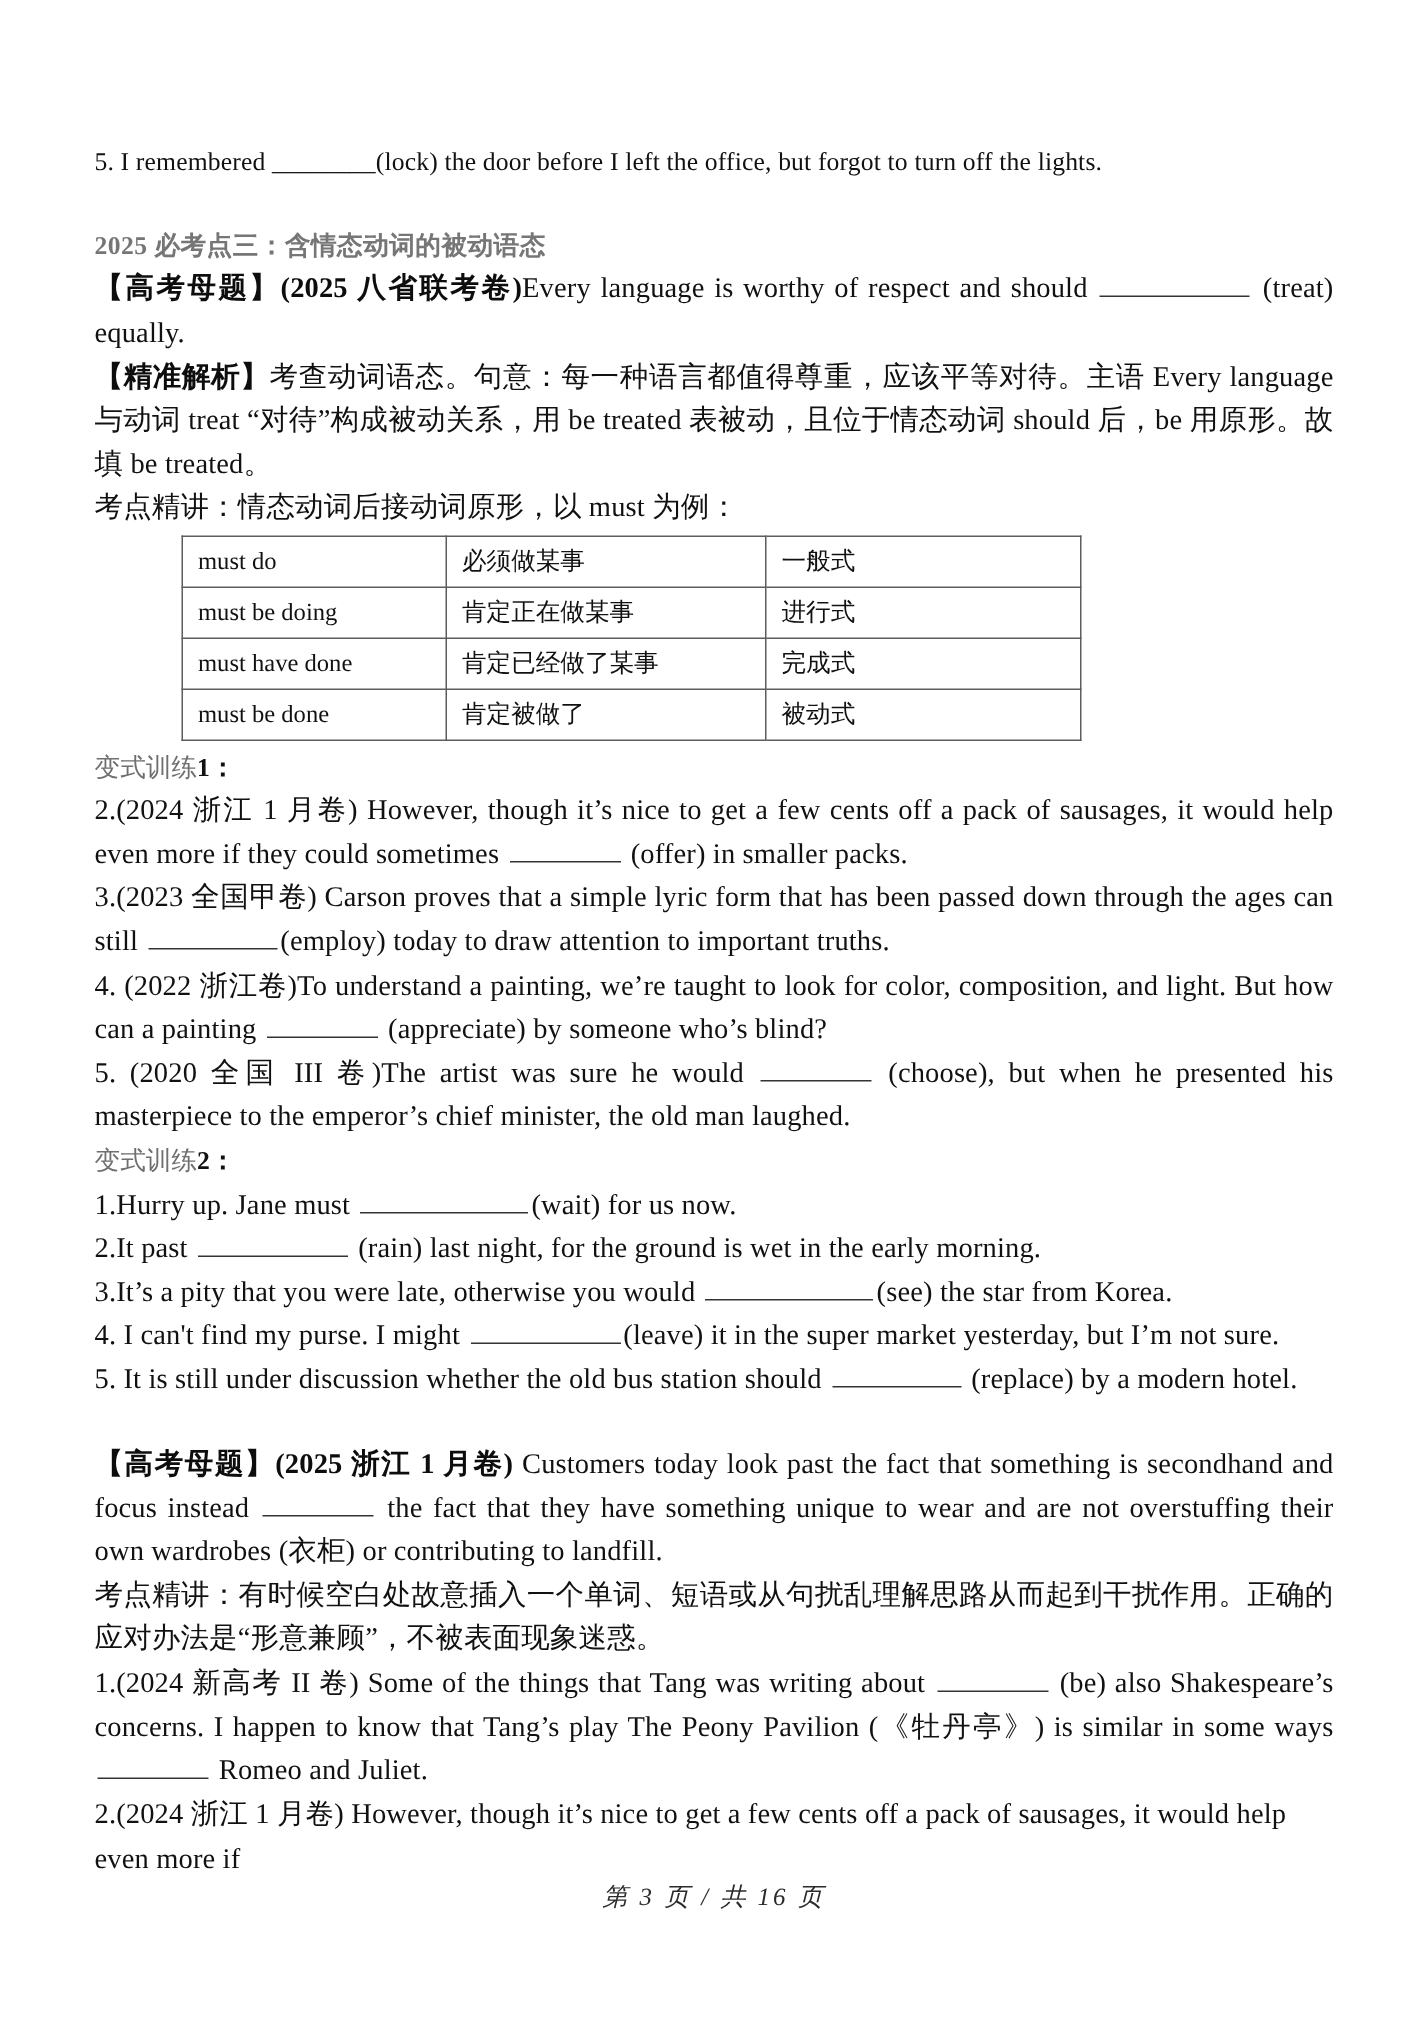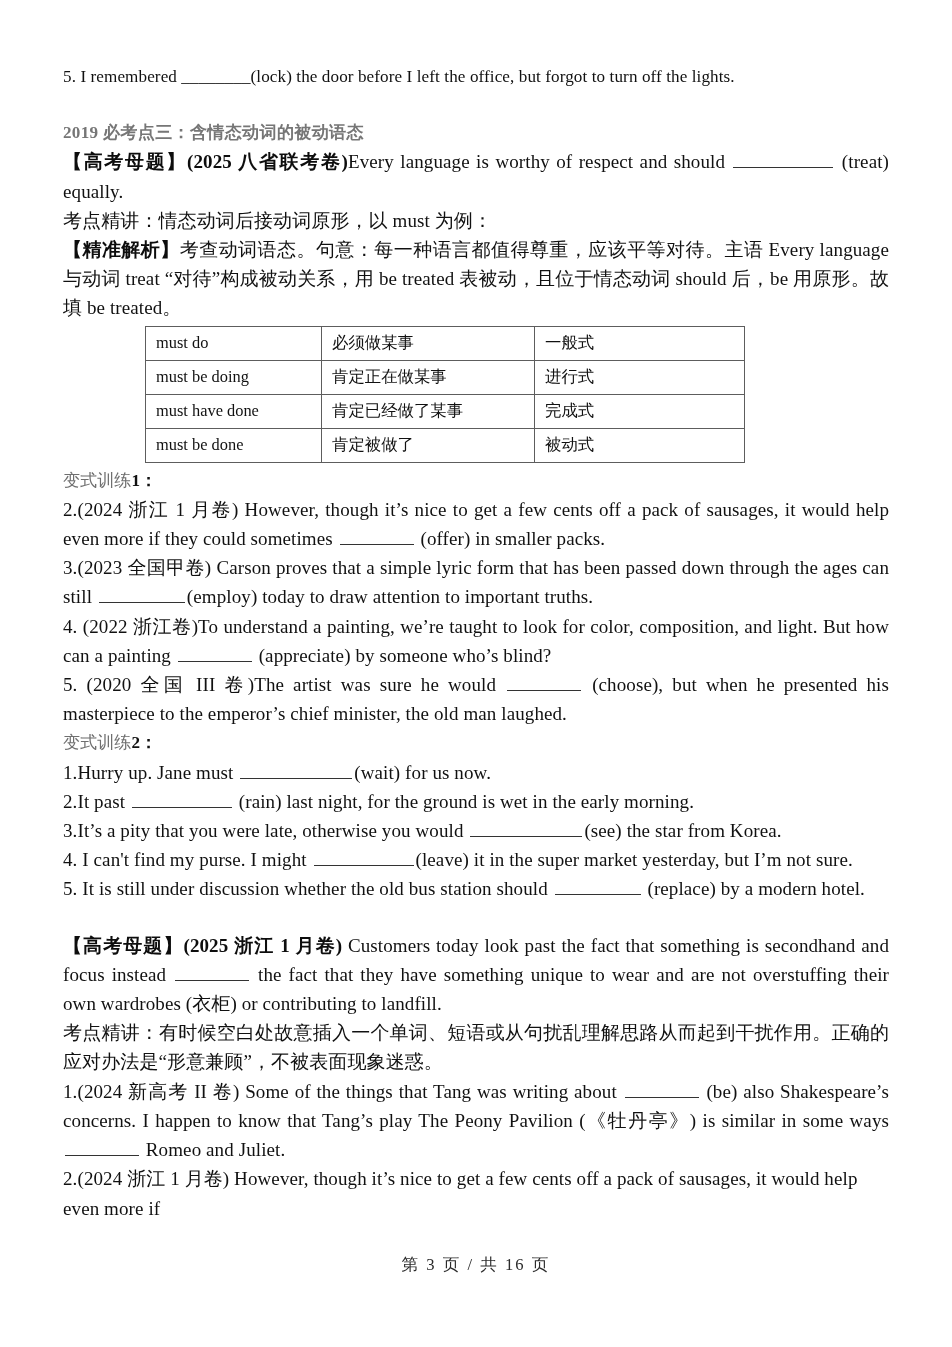--- a/index.html
+++ b/index.html
@@ -14,21 +14,21 @@
     font-family: "Liberation Serif", "DejaVu Serif", serif;
     color: #1a1a1a;
     -webkit-font-smoothing: antialiased;
   }
   .page {
     position: absolute;
     left: 0; top: 0;
     width: 952px;
     height: 1347px;
     box-sizing: border-box;
-    padding: 62px 63px 0 63px;
+    padding: 93px 63px 0 63px;
   }
   .line {
     font-size: 17.1px;
     line-height: 29.2px;
     text-align: justify;
     text-justify: inter-word;
     margin: 0;
     color: #111111;
     letter-spacing: 0.1px;
   }
@@ -70,21 +70,21 @@
   .drill-label {
     font-size: 17.1px;
     line-height: 29.2px;
     color: #6f6f6f;
     margin: 0;
   }
   .drill-label b { color: #111; }
 
   table.kp {
     border-collapse: collapse;
-    margin: 3px 0 3px 82px;
+    margin: 3px 0 3px 58px;
     width: 542px;
     table-layout: fixed;
   }
   table.kp td {
     border: 1px solid #5d5d5d;
     font-size: 16.4px;
     line-height: 20px;
     padding: 5px 8px 6px 10px;
     height: 22px;
     color: #111;
@@ -96,45 +96,46 @@
 
   .footer {
     position: absolute;
     left: 0;
     right: 0;
     top: 1254px;
     text-align: center;
     font-size: 16.6px;
     color: #2b2b2b;
     letter-spacing: 2px;
+    font-style: italic;
   }
 </style>
 </head>
 <body>
 
 <div class="page">
 
   <p class="line">
     <span>5. I remembered ________(lock) the door before I left the office, but forgot to turn off the lights.</span>
   </p>
 
   <div class="gap-lg"></div>
 
-  <p class="section-head">2019 必考点三：含情态动词的被动语态</p>
+  <p class="section-head">2025 必考点三：含情态动词的被动语态</p>
 
   <p class="para">
     <span class="lead">【高考母题】</span><span class="lead">(2025 八省联考卷)</span><span>Every language is worthy of respect and should </span><span class="blank b-lg"></span><span> (treat) equally.</span>
   </p>
 
+  <p class="para">
+    <span class="lead">【精准解析】</span><span>考查动词语态。句意：每一种语言都值得尊重，应该平等对待。主语 Every language 与动词 treat “对待”构成被动关系，用 be treated 表被动，且位于情态动词 should 后，be 用原形。故填 be treated。</span>
+  </p>
+
   <p class="para nojust">
     <span>考点精讲：</span><span>情态动词后接动词原形，以 must 为例：</span>
-  </p>
-
-  <p class="para">
-    <span class="lead">【精准解析】</span><span>考查动词语态。句意：每一种语言都值得尊重，应该平等对待。主语 Every language 与动词 treat “对待”构成被动关系，用 be treated 表被动，且位于情态动词 should 后，be 用原形。故填 be treated。</span>
   </p>
 
   <table class="kp">
     <tbody>
       <tr>
         <td class="c1">must do</td>
         <td class="c2">必须做某事</td>
         <td class="c3">一般式</td>
       </tr>
       <tr>

